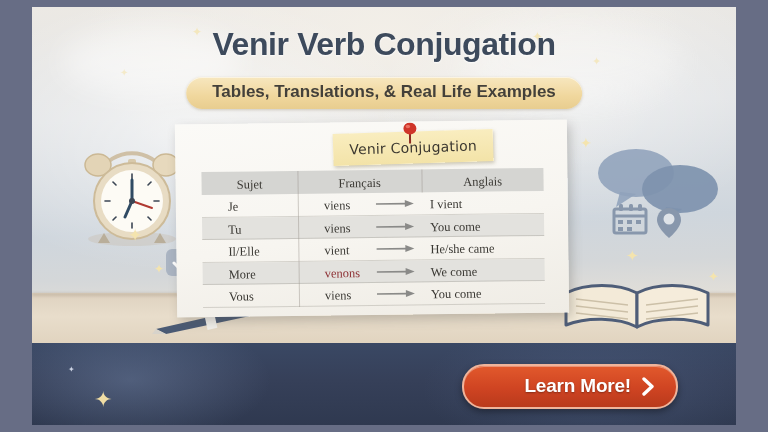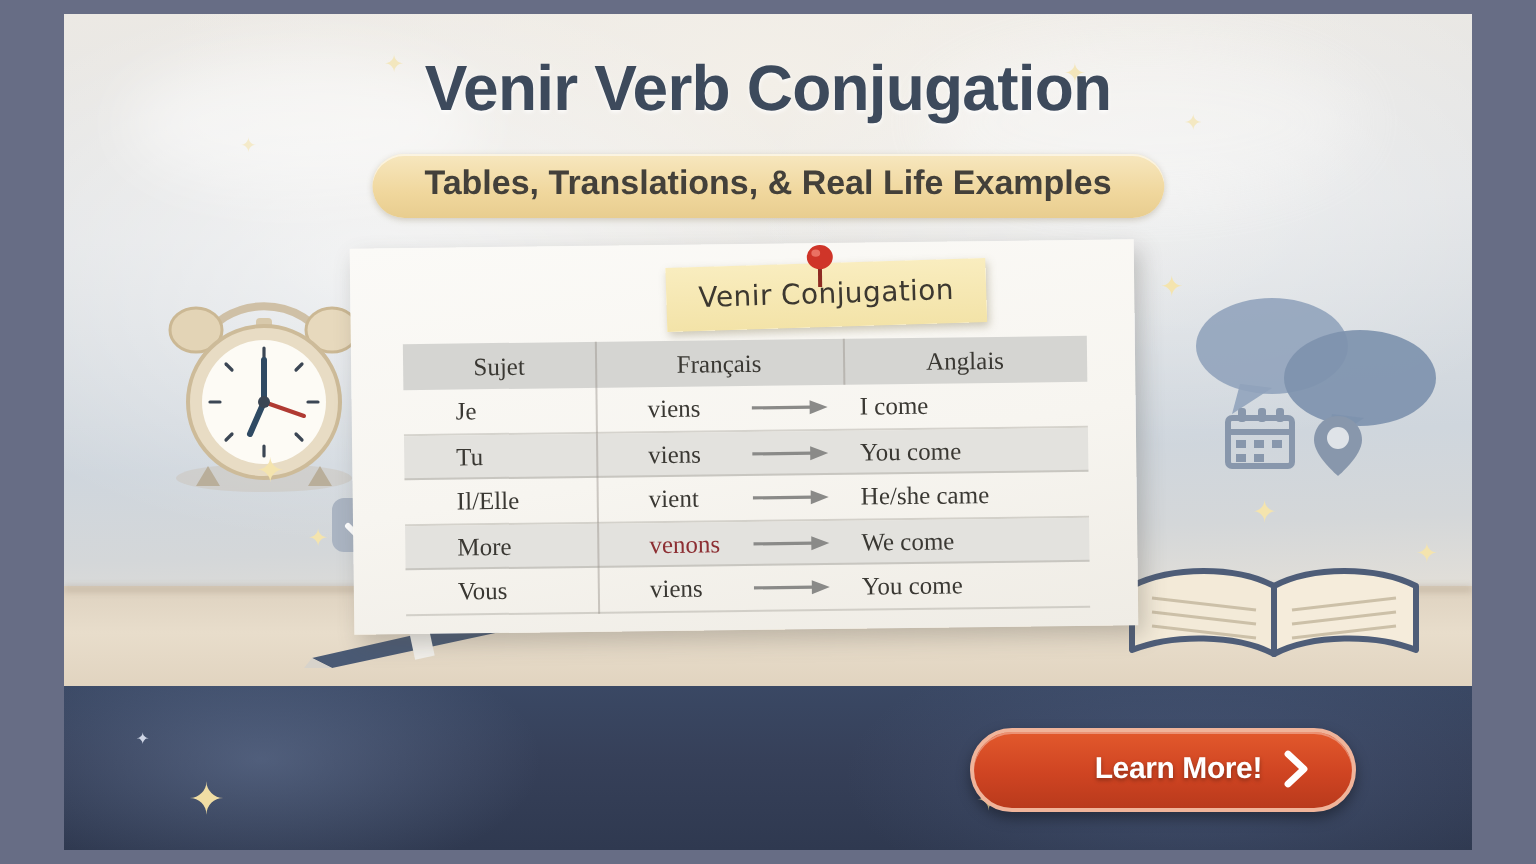--- a/index.html
+++ b/index.html
@@ -142,21 +142,21 @@
   #learn-btn {
     position:absolute; right:58px; top:21px;
     padding:9px 20px 10px;
     background:linear-gradient(180deg,#e2592c 0%,#cf4422 55%,#b93a1c 100%);
     border:2px solid #f0b49a;
     border-radius:22px;
     box-shadow:0 3px 7px rgba(0,0,0,.38), inset 0 1px 0 rgba(255,255,255,.35);
     display:flex; align-items:center; gap:10px;
     cursor:pointer;
   }
-  #learn-label { font-size:15px; font-weight:bold; color:#fff; letter-spacing:-.2px;
+  #learn-label { font-size:19px; font-weight:bold; color:#fff; letter-spacing:-.2px;
                  text-shadow:0 1px 2px rgba(0,0,0,.35);margin-left:40px; }
 </style>
 </head>
 <body>
 
 <div id="frame">
   <div id="canvas">
 
     <div class="cloud" style="left:30px;top:20px;width:180px;height:70px;"></div>
     <div class="cloud" style="left:430px;top:14px;width:220px;height:80px;opacity:.6;"></div>
@@ -282,21 +282,21 @@
 
         <div class="trow sep">
           <div class="vline" style="left:96px;"></div>
           <div class="c-sub"><span class="cell">Je</span></div>
           <div class="c-fr"><span class="cell">viens</span>
             <svg class="arrow" viewBox="0 0 40 8">
                 <line x1="0" y1="4" x2="30" y2="4" stroke="#8a8a88" stroke-width="1.6"></line>
                 <path d="M29 0.5 L38 4 L29 7.5 Z" fill="#8a8a88"></path>
               </svg>
           </div>
-          <div class="c-en"><span class="cell">I come</span></div>
+          <div class="c-en"><span class="cell">I vient</span></div>
         </div>
 
         <div class="trow alt sep">
           <div class="vline" style="left:96px;"></div>
           <div class="c-sub"><span class="cell">Tu</span></div>
           <div class="c-fr"><span class="cell">viens</span>
             <svg class="arrow" viewBox="0 0 40 8">
                 <line x1="0" y1="4" x2="30" y2="4" stroke="#8a8a88" stroke-width="1.6"></line>
                 <path d="M29 0.5 L38 4 L29 7.5 Z" fill="#8a8a88"></path>
               </svg>

